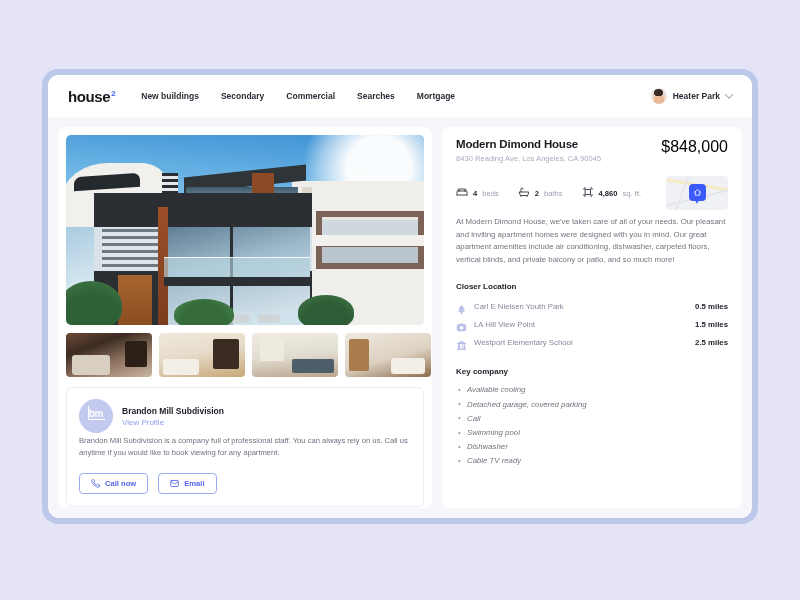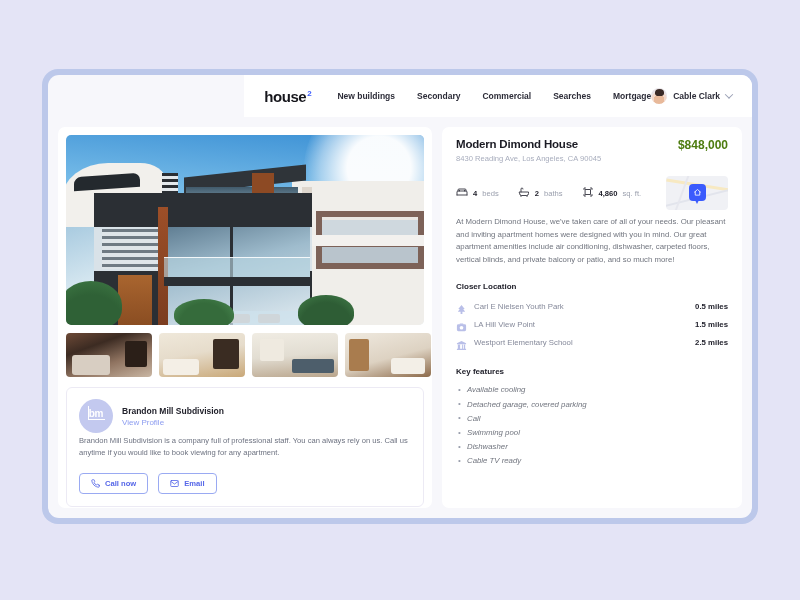--- a/index.html
+++ b/index.html
@@ -20,21 +20,20 @@
     border-radius: 16px;
     padding: 6px;
   }
   #window-inner {
     width: 100%; height: 100%;
     background: #f7f7fb;
     border-radius: 11px;
     overflow: hidden;
     display: flex;
     flex-direction: column;
-    align-items: flex-end;
   }
 
   
   #topbar {
     height: 42px;
     background: #ffffff;
     display: flex;
     align-items: center;
     padding: 0 20px;
     flex: none;
@@ -274,21 +273,21 @@
     padding: 5px 11px;
     font-size: 7.6px; font-weight: bold; color: #5566e8;
     cursor: pointer;
   }
   .btn svg { display: block; }
 
   
   #title-row { display: flex; align-items: flex-start; }
   .prop-title { font-size: 11.5px; font-weight: bold; color: #1b1b24; letter-spacing: -0.2px; }
   .prop-addr { font-size: 7.6px; color: #a8adbd; margin-top: 4px; }
-  .prop-price { font-size: 12px; font-weight: bold; color: #4d7c0f; margin-left: auto; white-space: nowrap; }
+  .prop-price { font-size: 16px; font-weight: normal; color: #000000; margin-left: auto; white-space: nowrap; }
 
   #specs-row { display: flex; align-items: center; margin-top: 13px; }
   #specs { display: flex; align-items: center; gap: 19px; }
   .spec { display: flex; align-items: center; gap: 5px; }
   .spec-val { font-size: 7.6px; font-weight: bold; color: #23232e; }
   .spec-unit { font-size: 7.6px; color: #9a9fad; }
   #map-thumb {
     margin-left: auto; width: 62px; height: 34px; border-radius: 4px;
     position: relative; overflow: hidden; flex: none;
     background: #f0f1f5; cursor: pointer;
@@ -335,21 +334,21 @@
       </div>
       <div class="navlinks">
         <div class="navlink">New buildings</div>
         <div class="navlink">Secondary</div>
         <div class="navlink">Commercial</div>
         <div class="navlink">Searches</div>
         <div class="navlink">Mortgage</div>
       </div>
       <div id="user-area">
         <div id="avatar"></div>
-        <div class="username">Cable Clark</div>
+        <div class="username">Heater Park</div>
         <div class="chev"></div>
       </div>
     </div>
 
     <div id="body-area">
 
       <div class="card" id="left-card">
 
         <div id="hero">
           <div class="sun"></div>
@@ -518,21 +517,21 @@
               <svg width="11" height="11" viewBox="0 0 24 24" fill="#b9bfe8">
                 <path d="M12 2 2 7v2h20V7z"></path>
                 <path d="M4 10v9H2v3h20v-3h-2v-9h-3v9h-2v-9h-2v9H9v-9z"></path>
               </svg>
             </span>
             <span class="loc-name">Westport Elementary School</span>
             <span class="loc-dist">2.5 miles</span>
           </div>
         </div>
 
-        <div class="sec-head">Key features</div>
+        <div class="sec-head">Key company</div>
         <div id="feat-list">
           <div class="feat">Available cooling</div>
           <div class="feat">Detached garage, covered parking</div>
           <div class="feat">Call</div>
           <div class="feat">Swimming pool</div>
           <div class="feat">Dishwasher</div>
           <div class="feat">Cable TV ready</div>
         </div>
 
       </div>

